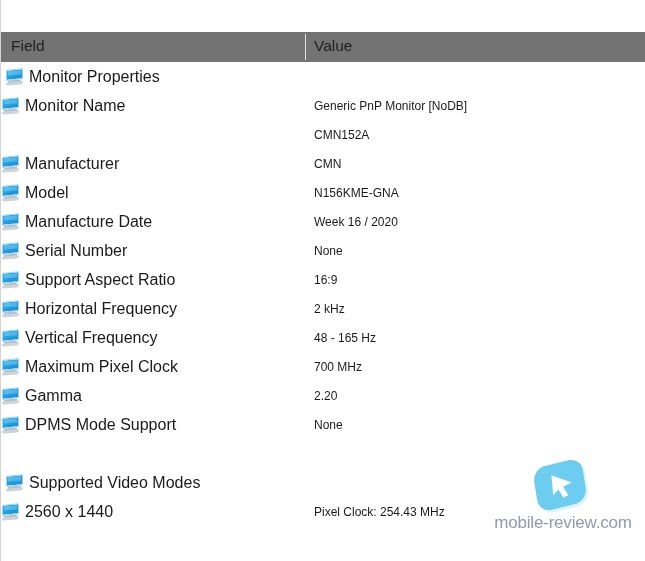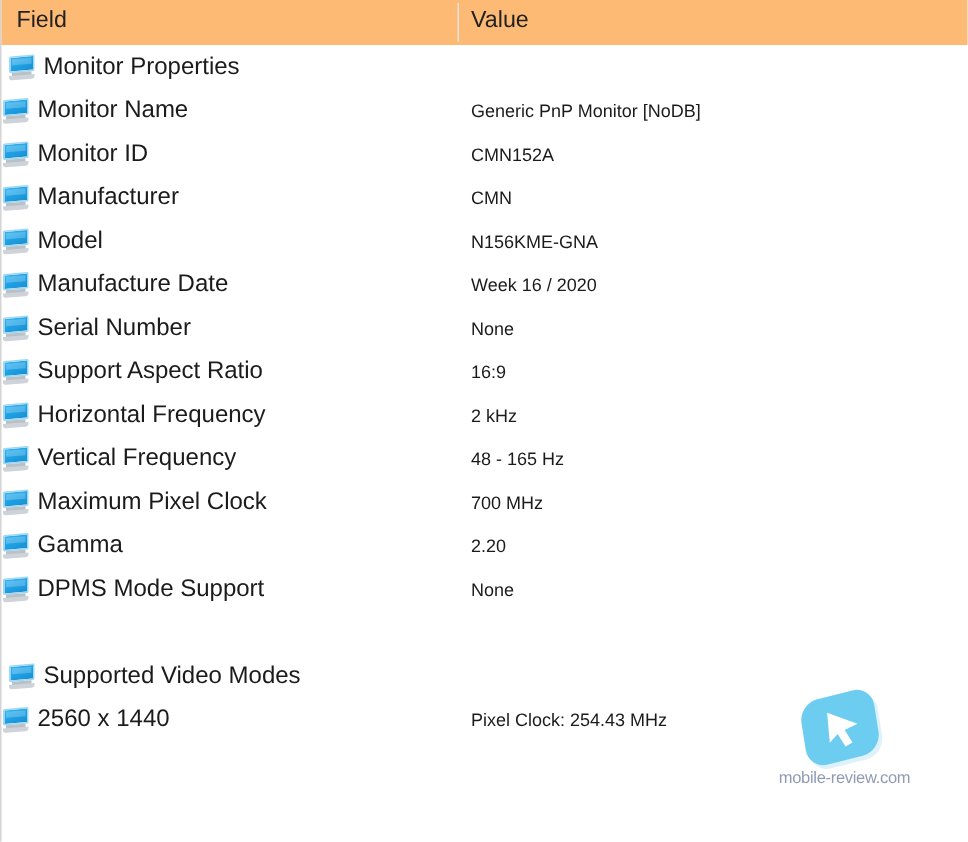--- a/index.html
+++ b/index.html
@@ -25,21 +25,22 @@
     background: #ffffff;
     box-sizing: border-box;
     border-left: 1px solid #d4d4d4;
   }
 
   
   .header-row {
     position: relative;
     height: 30px;
     width: 100%;
-    background: #fdba74;
+    background: #737373;
+    margin-top: 32px;
   }
   .header-cell {
     position: absolute;
     top: 4px;
     font-size: 15.5px;
     line-height: 20px;
     color: #222222;
     white-space: nowrap;
   }
   .header-field { left: 10px; }
@@ -182,21 +183,21 @@
     width: 66px;
     height: 52px;
   }
   .wm-text {
     position: absolute;
     left: 0;
     top: 52px;
     width: 150px;
     text-align: center;
     font-family: "Liberation Sans", sans-serif;
-    font-size: 11px;
+    font-size: 17px;
     letter-spacing: -0.2px;
     color: #8f9bb3;
     white-space: nowrap;
   }
 </style>
 </head>
 <body>
 
 <div id="app">
 
@@ -223,28 +224,20 @@
           <span class="mon-icon">
             <span class="screen"></span>
             <span class="stand"></span>
             <span class="base"></span>
           </span>
           <span class="label">Monitor Name</span>
         </div>
         <div class="cell-value">Generic PnP Monitor [NoDB]</div>
       </div>
       <div class="row level1">
-        <div class="cell-field">
-          <span class="mon-icon">
-            <span class="screen"></span>
-            <span class="stand"></span>
-            <span class="base"></span>
-          </span>
-          <span class="label">Monitor ID</span>
-        </div>
         <div class="cell-value">CMN152A</div>
       </div>
       <div class="row level1">
         <div class="cell-field">
           <span class="mon-icon">
             <span class="screen"></span>
             <span class="stand"></span>
             <span class="base"></span>
           </span>
           <span class="label">Manufacturer</span>

